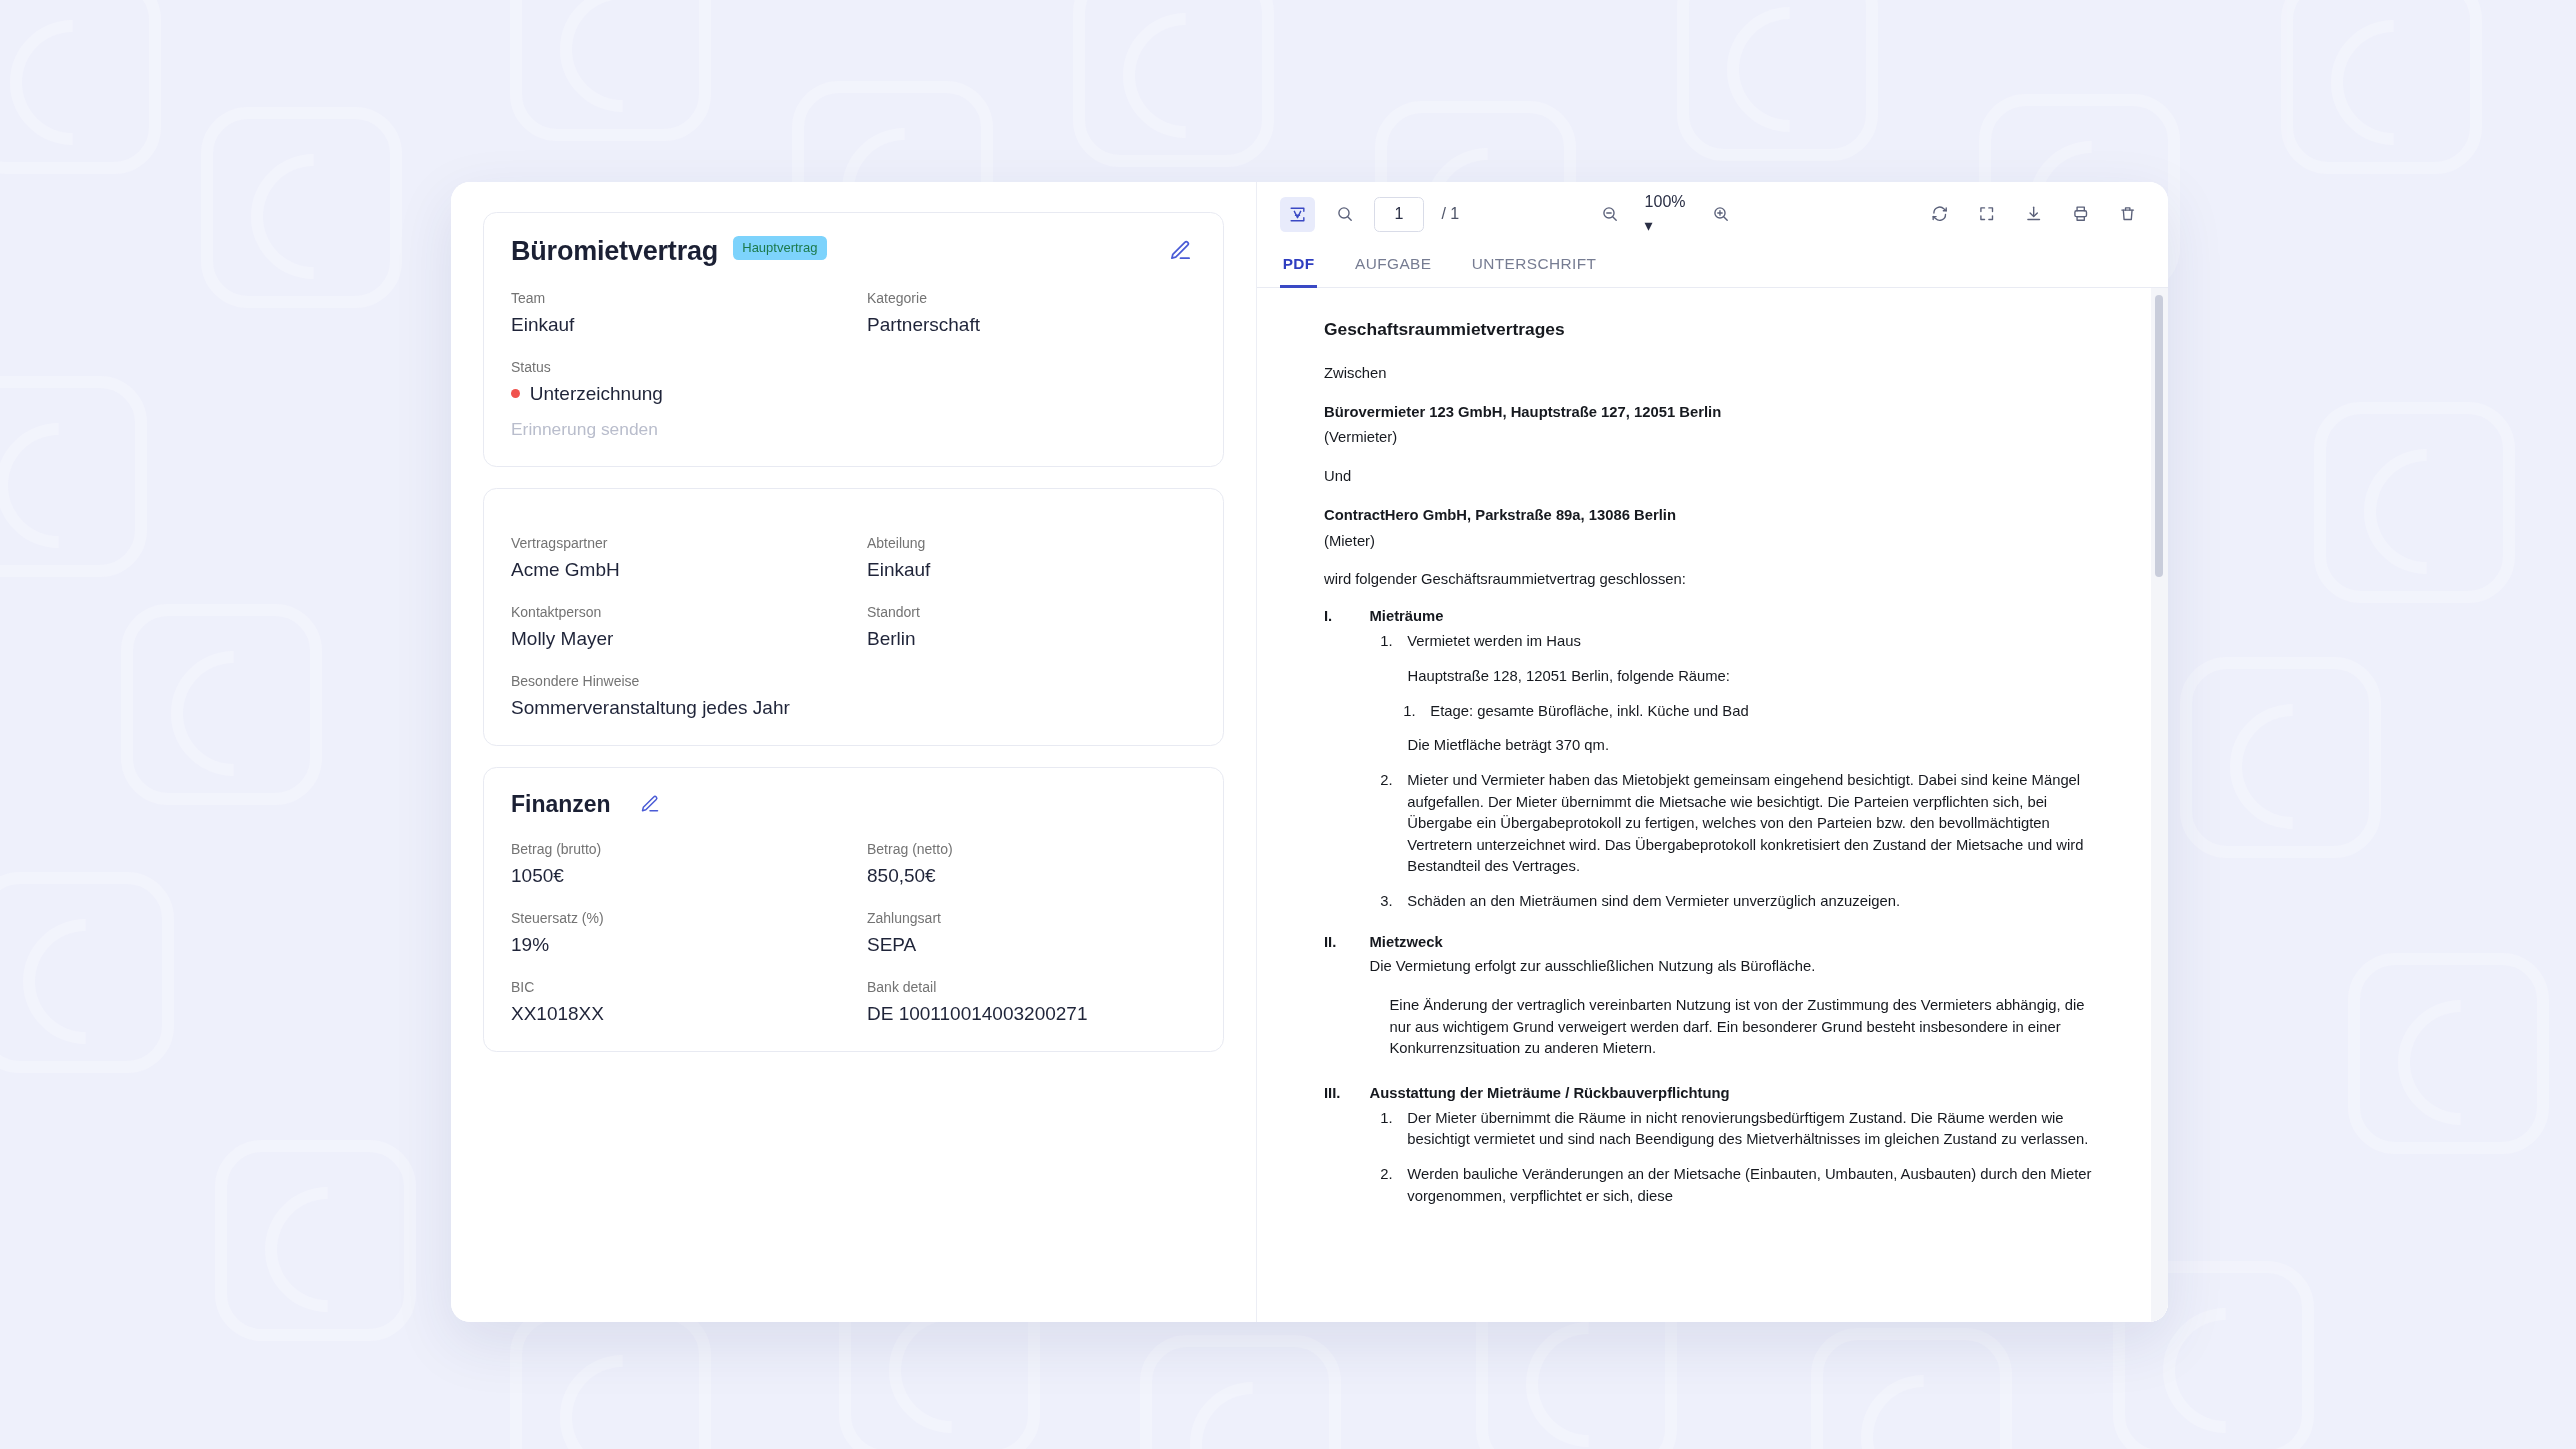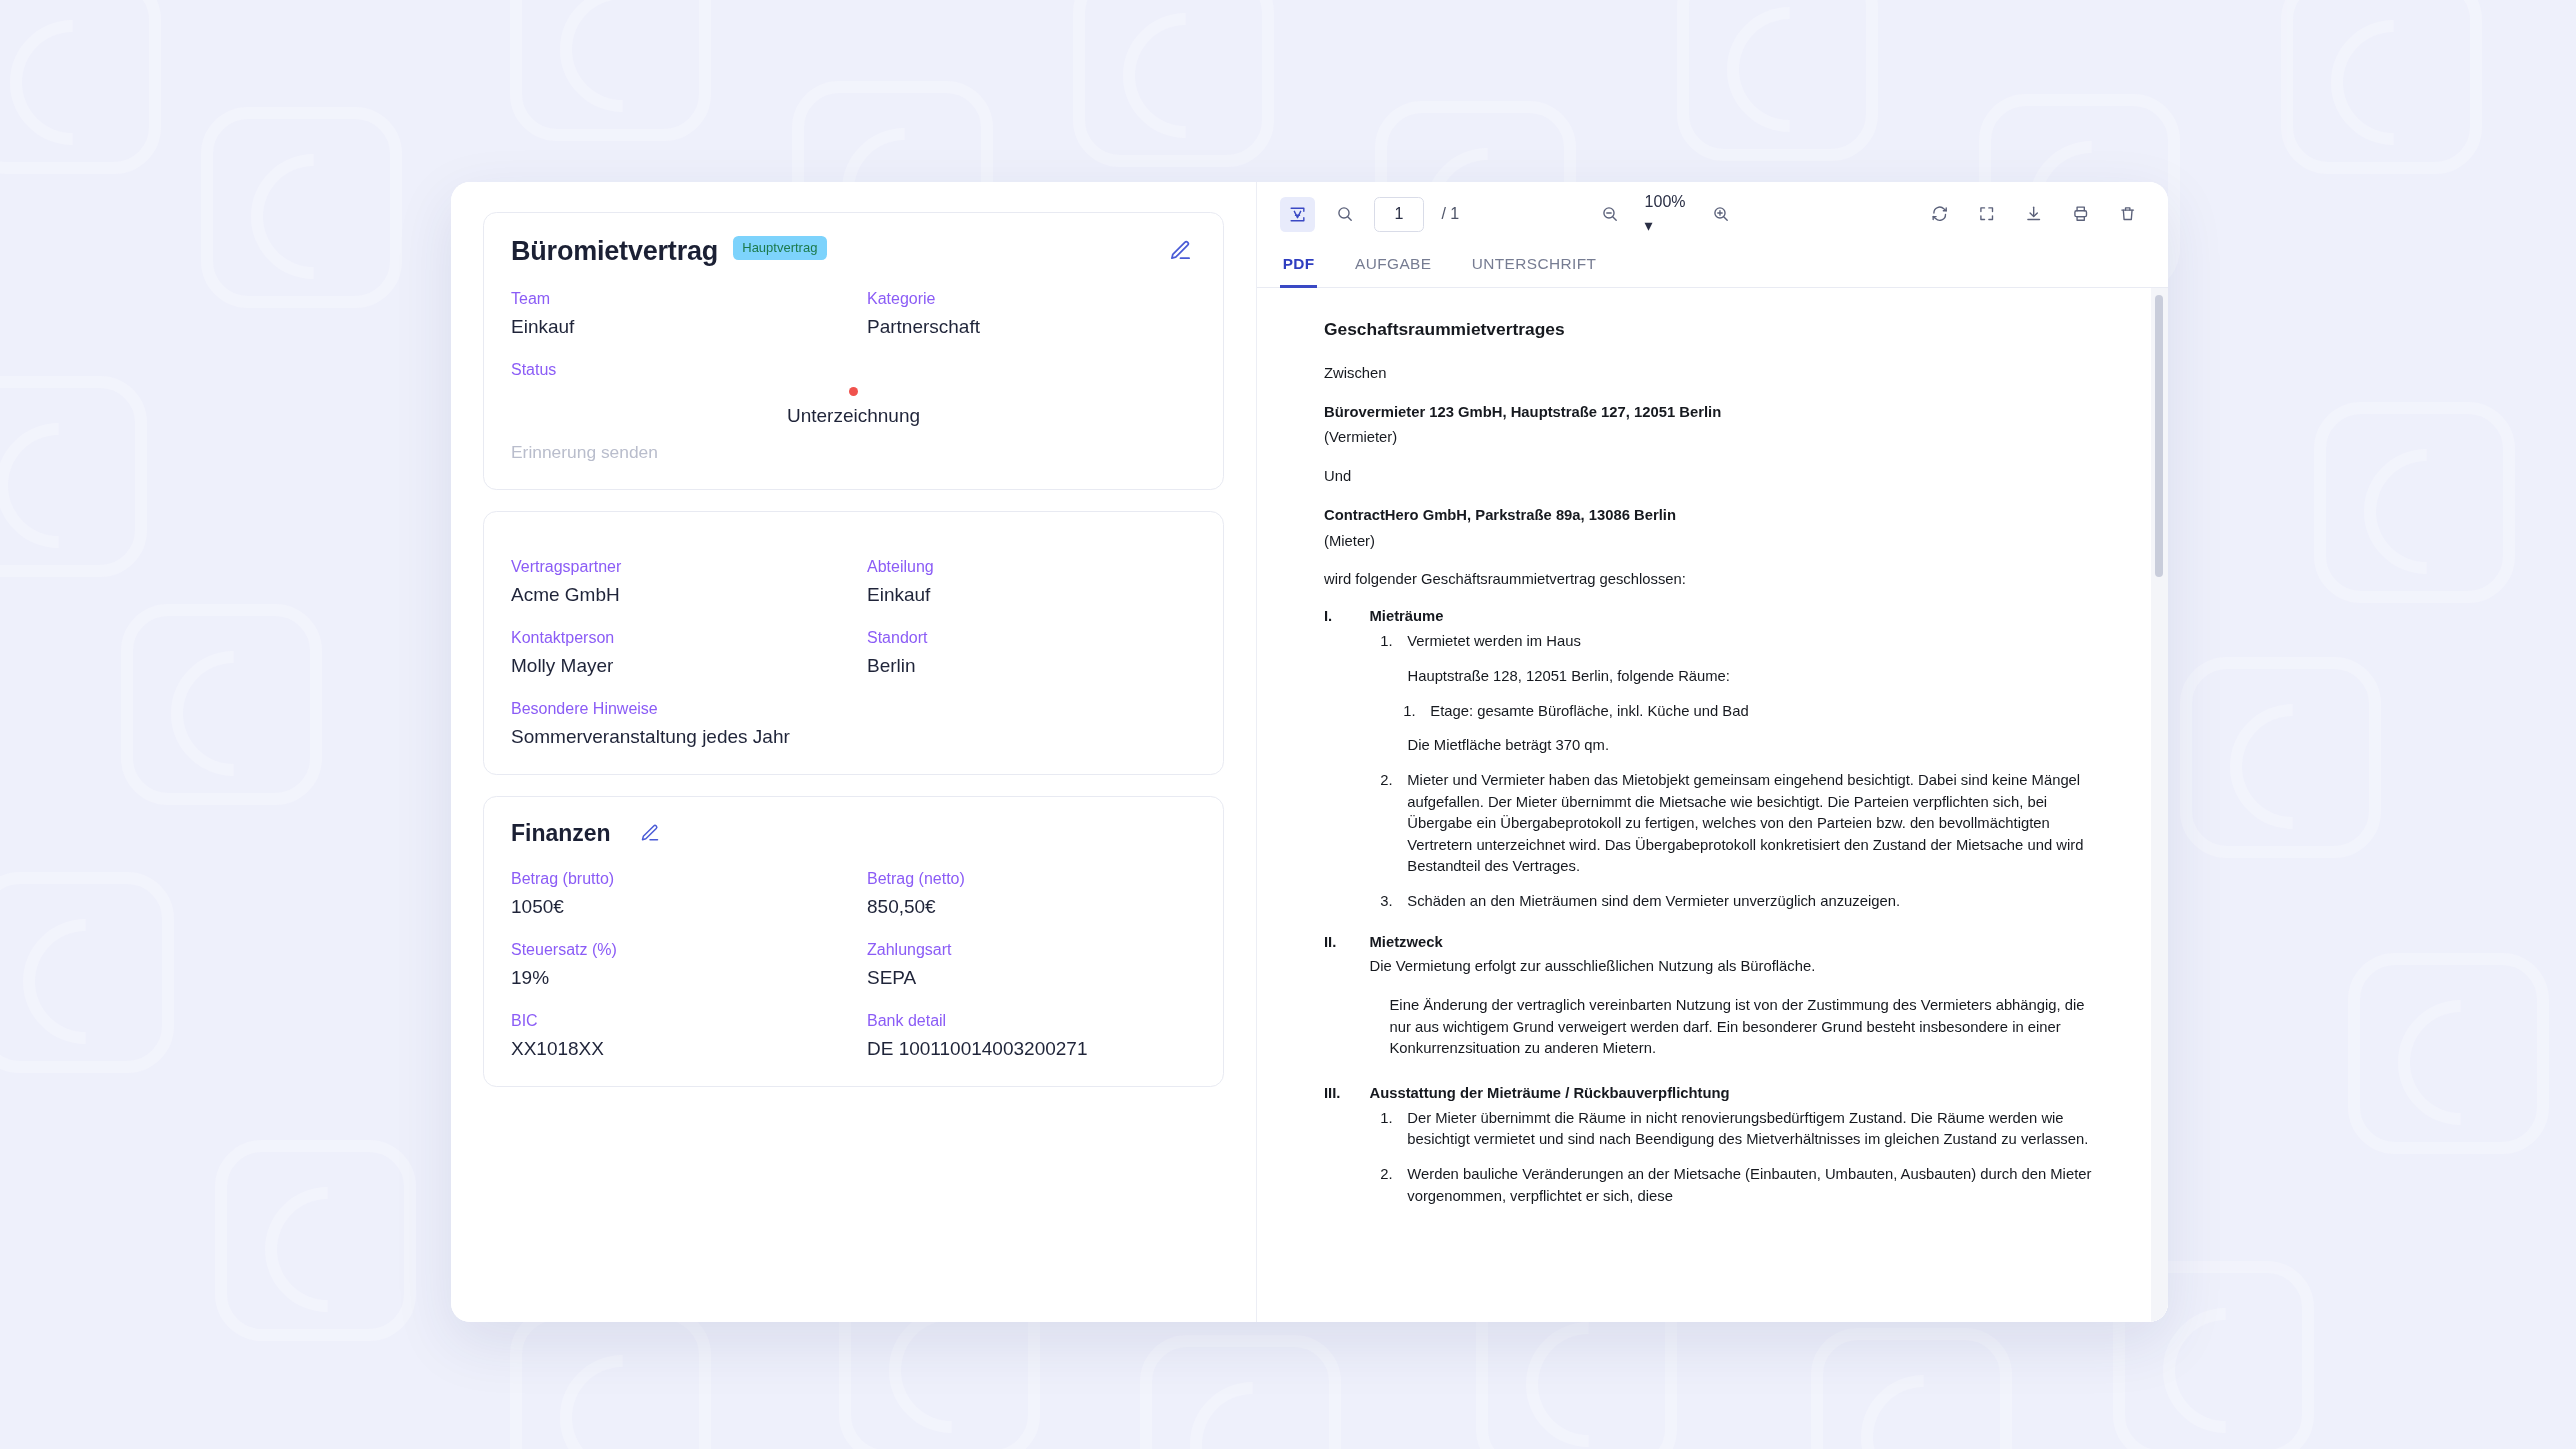--- a/index.html
+++ b/index.html
@@ -93,30 +93,30 @@
     color: #1b2034;
   }
   .grid2 {
     display: grid;
     grid-template-columns: 1fr 1fr;
     row-gap: 23px;
     column-gap: 27px;
     margin-top: 23px;
   }
   .field-label {
-    font-size: 16px;
-    color: #8b5cf6;
+    font-size: 14px;
+    color: #737373;
     margin-bottom: 8px;
   }
   .field-value {
     font-size: 19px;
     color: #1f2439;
   }
   .full { grid-column: 1 / span 2; }
-  .status-row { display: flex; align-items: center; gap: 9.4px; flex-direction: column; }
+  .status-row { display: flex; align-items: center; gap: 9.4px; }
   .dot {
     width: 9.4px; height: 9.4px; border-radius: 50%;
     background: #f0524d;
     display: inline-block;
   }
   .muted-link {
     font-size: 17.4px;
     color: #b9bdcc;
     margin-top: 14.8px;
     cursor: pointer;

